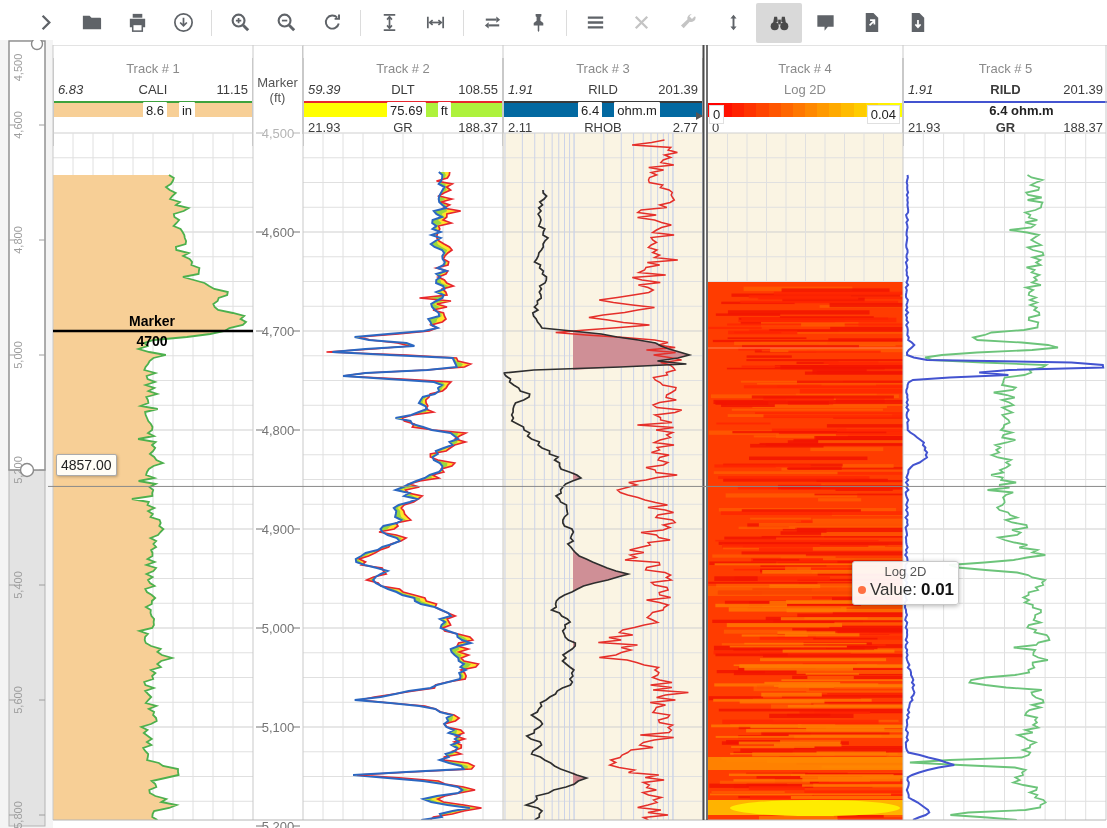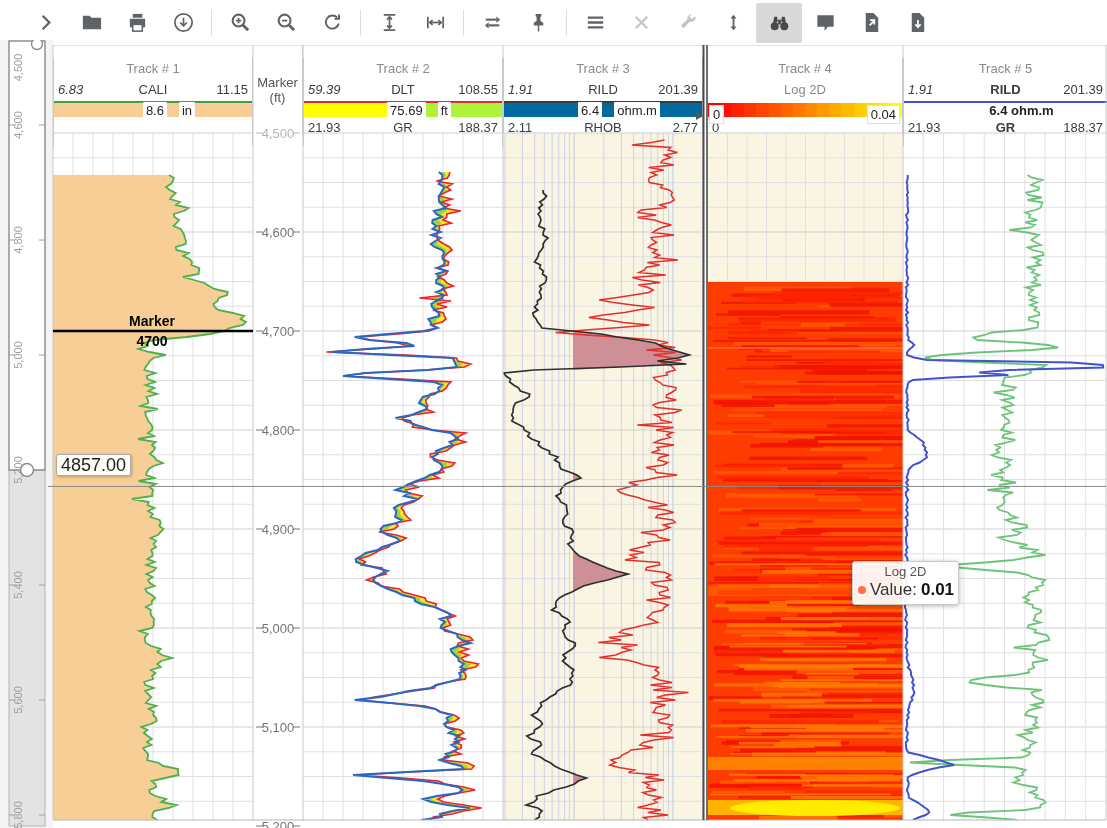--- a/index.html
+++ b/index.html
@@ -29,21 +29,21 @@
   .hdr-bar{height:14px;display:flex;align-items:center;justify-content:center;gap:12px;font-size:13px;color:#222;position:relative;padding-left:32px;}
   .chip{background:#fff;padding:0 3px;line-height:17px;border-radius:1px;}
   .hdr-row2{height:20px;display:flex;align-items:center;font-size:13px;color:#3c3c3c;padding:0 4px;}
   .cb-chip{position:absolute;top:2px;font-size:13px;background:#fff;border:1px solid #e0e0e0;padding:0 3px;line-height:17px;}
   #depth-hdr{position:absolute;top:0;height:88px;box-sizing:border-box;display:flex;flex-direction:column;align-items:center;justify-content:center;font-size:13px;color:#555;border-right:1px solid #c9c9c9;}
 
   
   #plot-svg{position:absolute;left:0;top:0;}
 
   
-  #readout{position:absolute;left:56px;top:454px;min-width:50px;height:20px;background:#fffdf6;border:1px solid #ababab;border-radius:2px;box-shadow:1px 1px 3px rgba(0,0,0,.25);font-size:18px;color:#222;display:flex;align-items:center;justify-content:center;padding:0 4px;z-index:30;}
+  #readout{position:absolute;left:56px;top:454px;min-width:50px;height:20px;background:#fffdf6;border:1px solid #ababab;border-radius:2px;box-shadow:1px 1px 3px rgba(0,0,0,.25);font-size:14px;color:#222;display:flex;align-items:center;justify-content:center;padding:0 4px;z-index:30;}
   #tooltip{position:absolute;left:852px;top:561px;width:95px;background:rgba(255,255,255,.93);border:1px solid #c9c9c9;border-radius:3px;box-shadow:0 1px 5px rgba(0,0,0,.3);z-index:30;padding:2px 5px 4px 5px;}
   #tooltip .tt-title{text-align:center;font-size:13px;color:#555;}
   #tooltip .tt-row{display:flex;align-items:center;gap:4px;font-size:17px;color:#333;margin-top:1px;}
   #tooltip .tt-dot{width:8px;height:8px;border-radius:50%;background:#ff7043;flex:0 0 auto;}
   #tooltip .tt-val{font-weight:bold;color:#111;}
 </style>
 </head>
 <body>
 <div id="stage">
 

